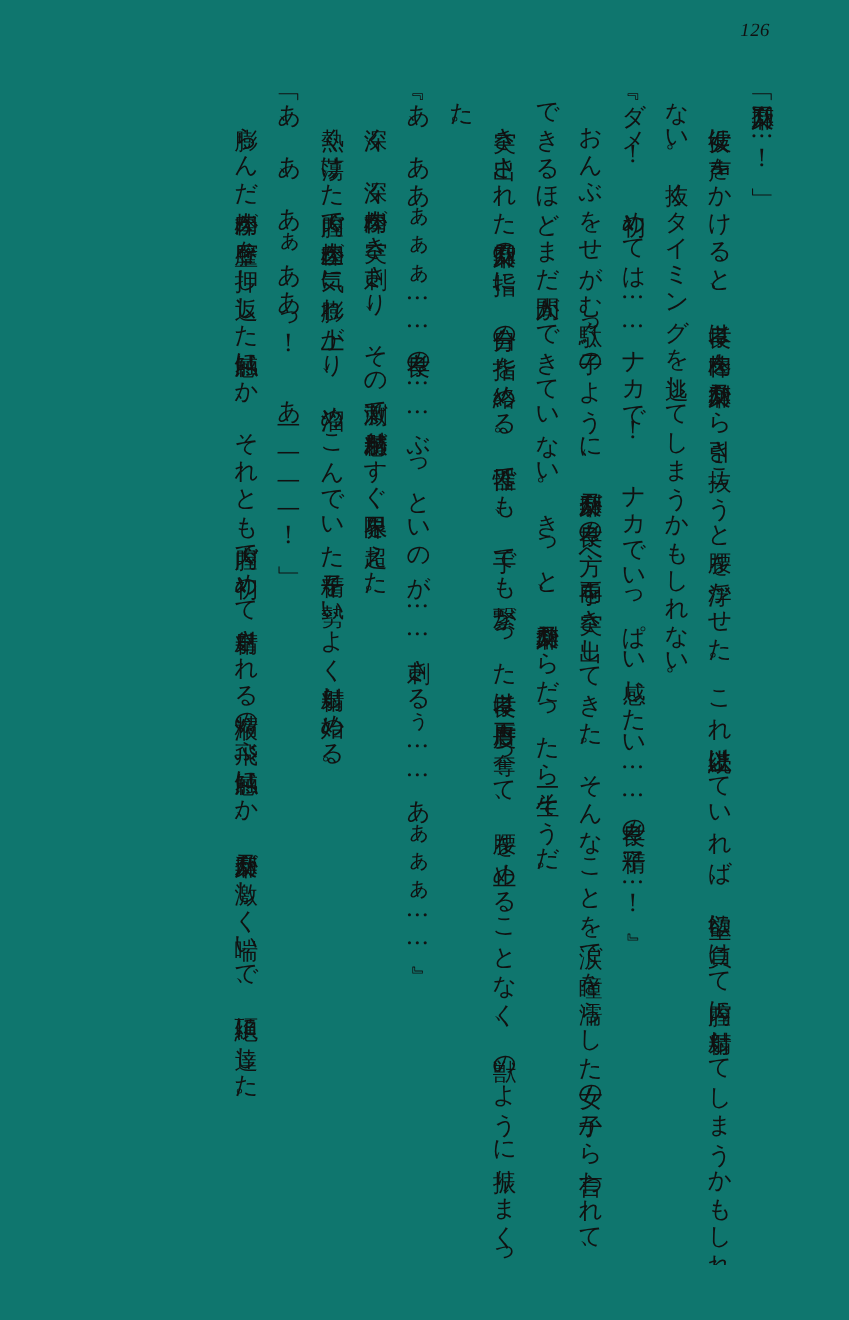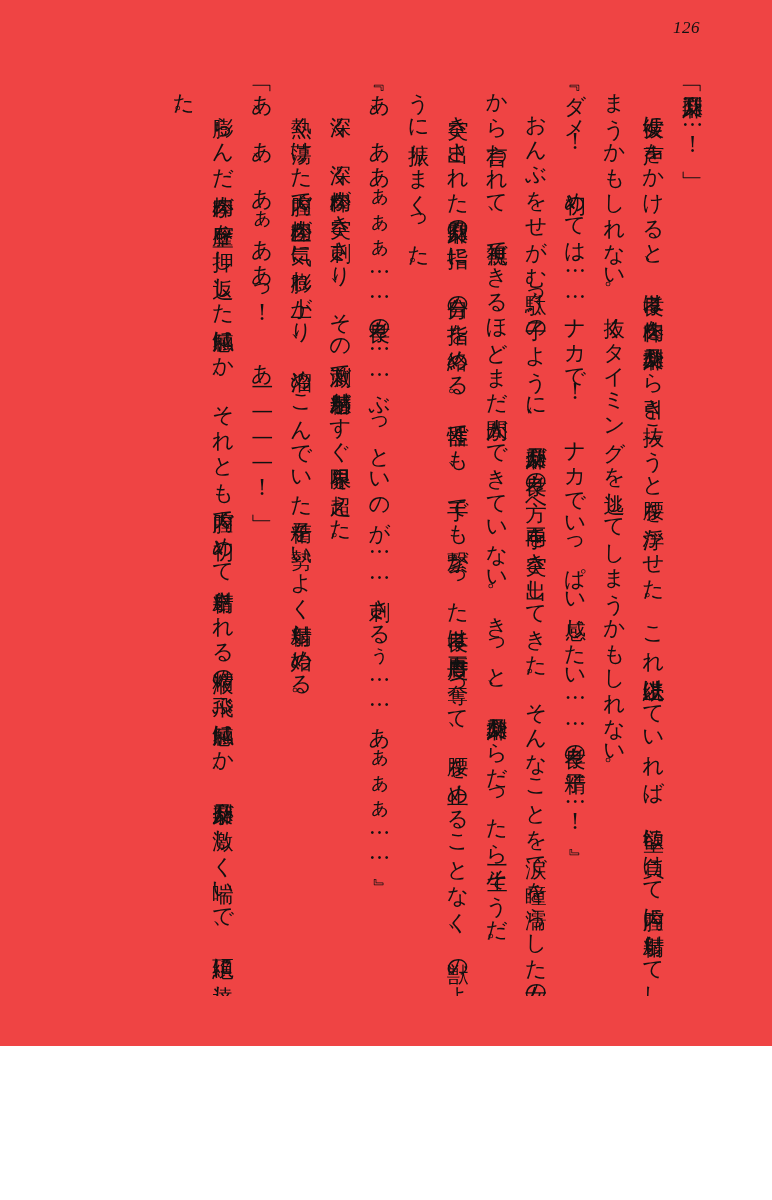--- a/index.html
+++ b/index.html
@@ -3,22 +3,22 @@
 <meta charset="utf-8">
 <style>
   html, body {
     margin: 0;
     padding: 0;
     background: #ffffff;
   }
   .page {
     position: relative;
     width: 772px;
-    height: 1046px;
-    background: #ef4444;
+    height: 1200px;
+    background: #0f766e;
     overflow: hidden;
     font-family: "Liberation Serif", "DejaVu Serif", serif;
     color: #111111;
   }
   .page-number {
     position: absolute;
     top: 18px;
     right: 72px;
     font-size: 17px;
     font-style: italic;

